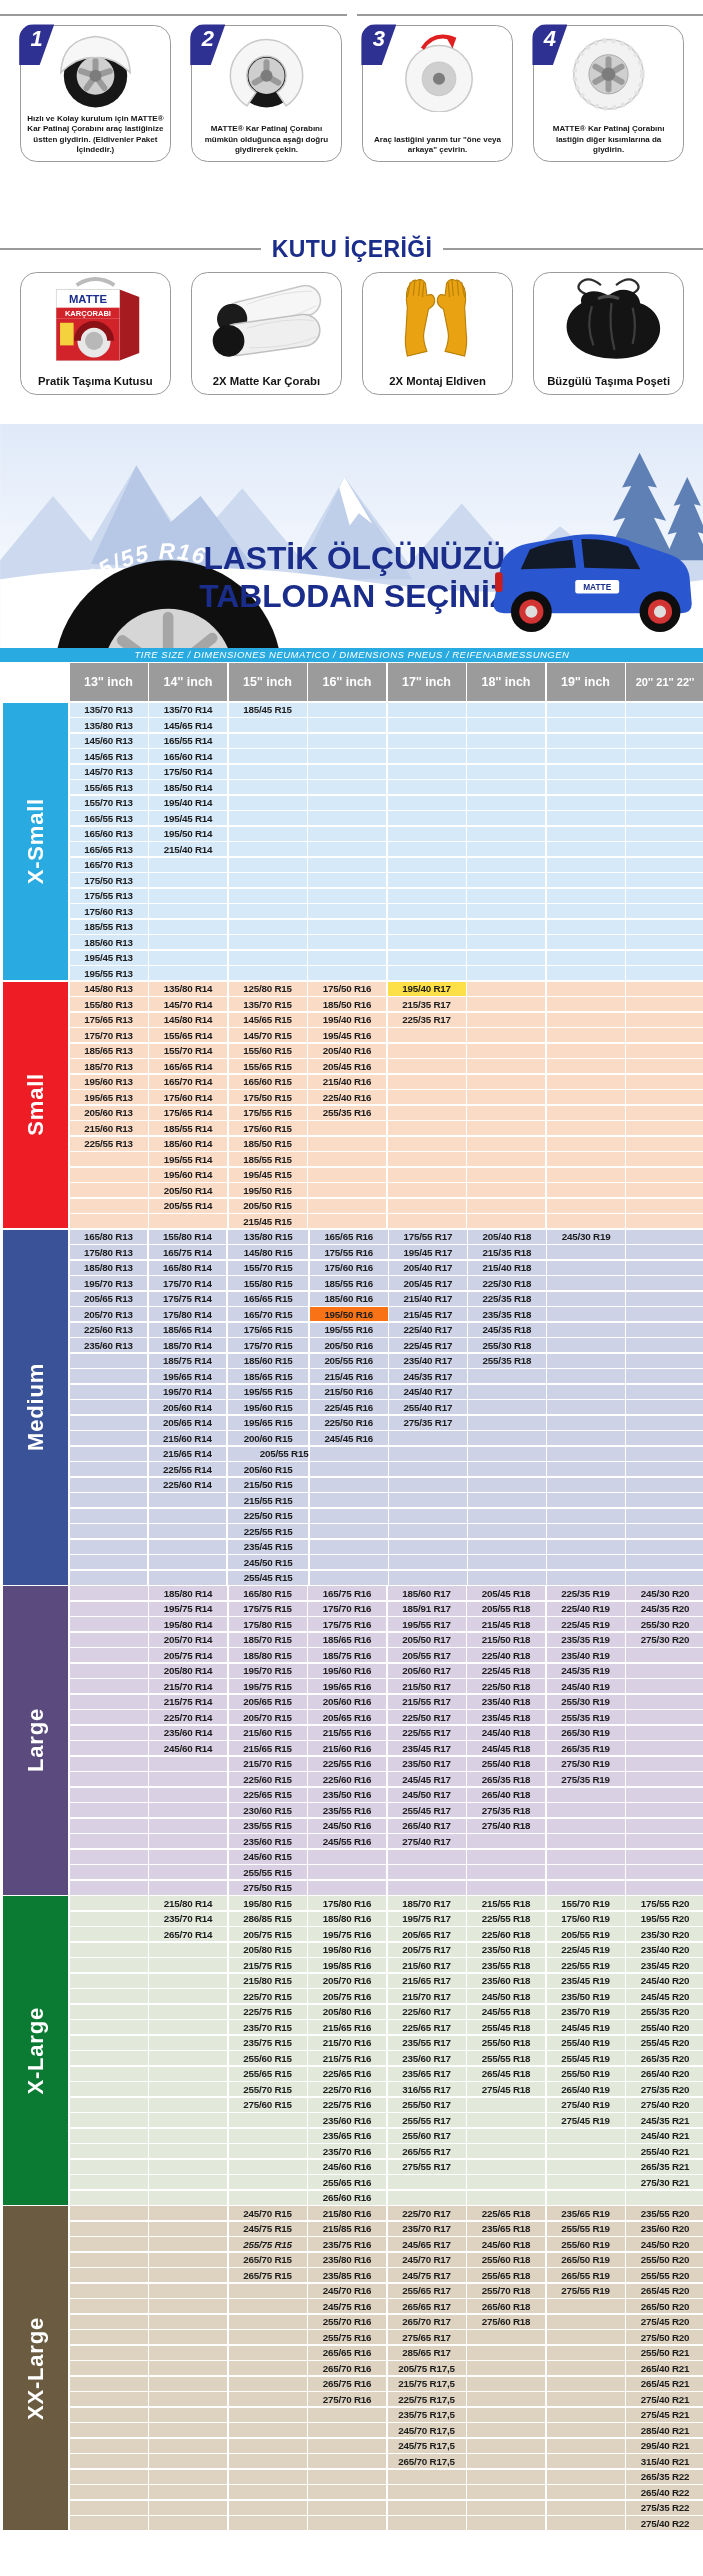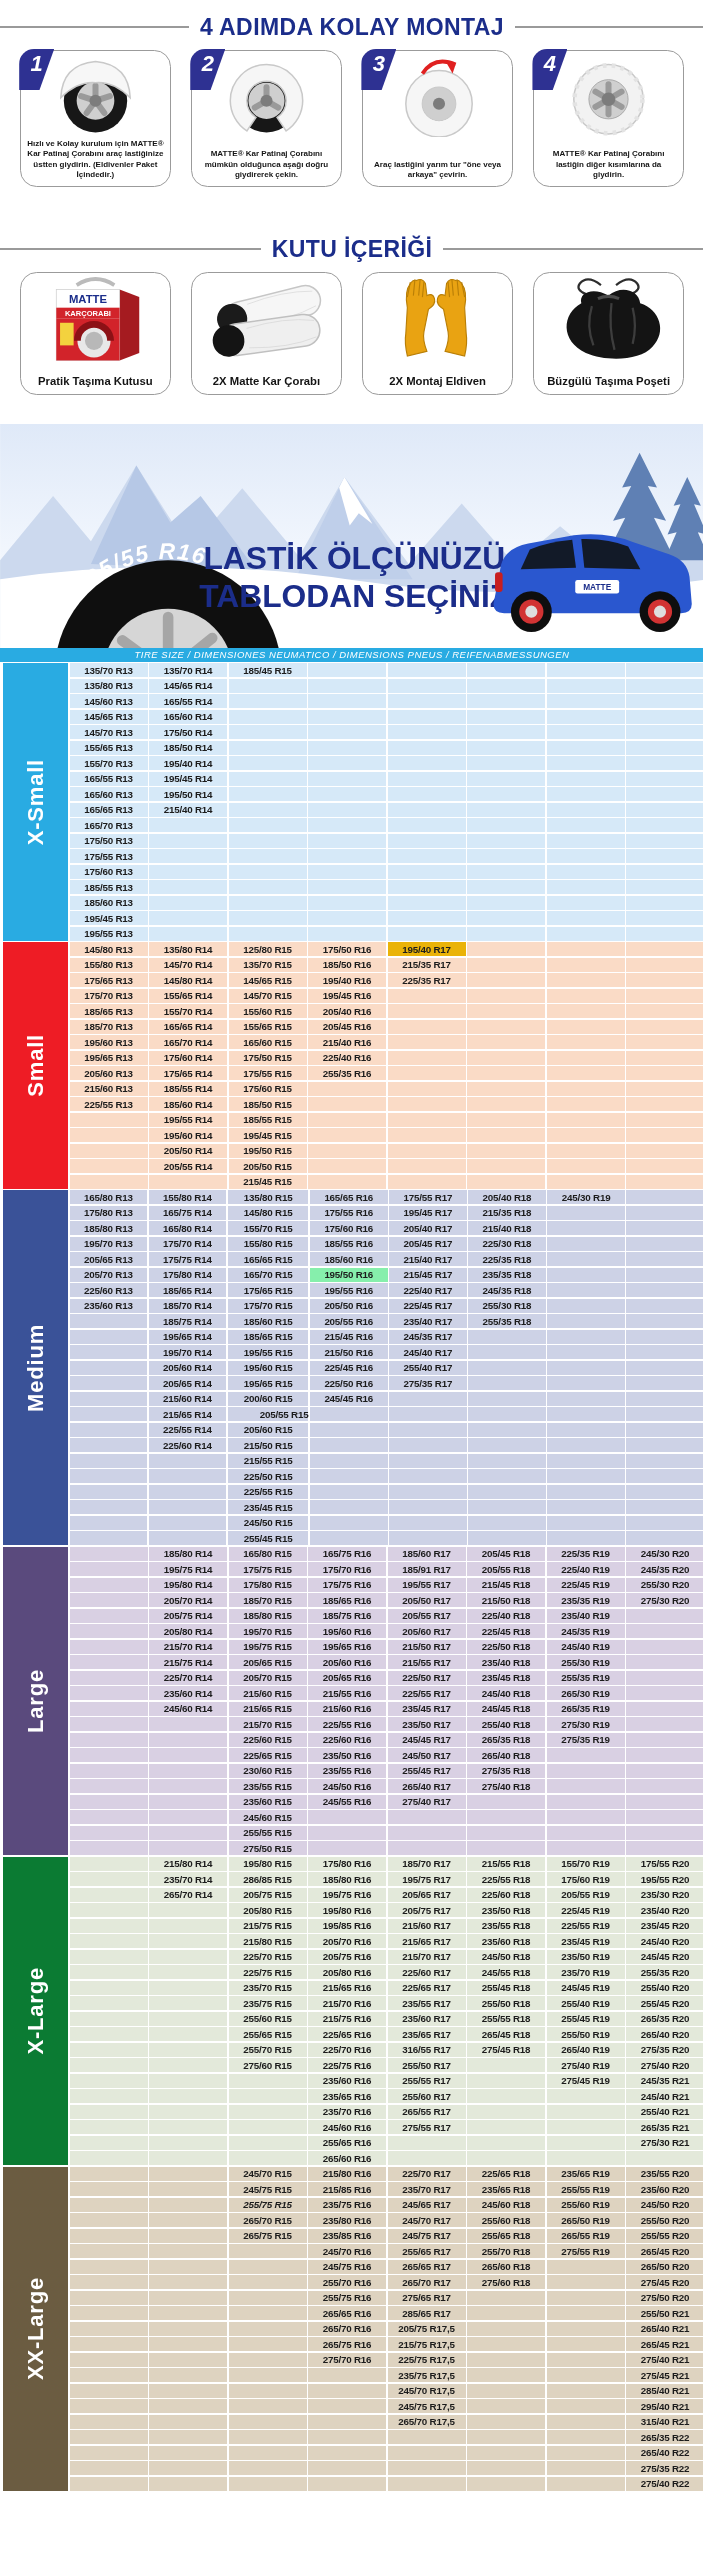--- a/index.html
+++ b/index.html
@@ -51,21 +51,20 @@
          color:#1c1c1c;letter-spacing:-0.2px;white-space:nowrap;}
 </style>
 </head>
 <body>
 
 <div class="page">
 
   <div class="install">
     <div class="sec-title-row">
       <div class="line"></div>
-      <div class="sec-title">4 ADIMDA KOLAY MONTAJ</div>
       <div class="line"></div>
     </div>
     <div class="cards">
 
       <div class="card">
         <div class="flag">1</div>
         <svg class="illus" width="91" height="83" viewBox="0 0 120 110">
           <circle cx="60" cy="62" r="42" fill="#171717"></circle>
           <circle cx="60" cy="62" r="25" fill="#cfcfcf"></circle>
           <g fill="#9a9a9a">
@@ -251,20 +250,31 @@
         <circle cx="872" cy="248" r="27" fill="#0e0e0e"></circle>
         <circle cx="872" cy="248" r="16" fill="#d23333"></circle>
         <circle cx="872" cy="248" r="8" fill="#dedede"></circle>
       </g>
     </svg>
   </div>
 
   <div class="bar-sub">TIRE SIZE  /  DIMENSIONES NEUMATICO  /  DIMENSIONS PNEUS  /  REIFENABMESSUNGEN</div>
 
   <div class="table-wrap">
+    <div class="col-headers">
+      <div class="col-spacer"></div>
+      <div class="col-h">13'' inch</div>
+      <div class="col-h">14'' inch</div>
+      <div class="col-h">15'' inch</div>
+      <div class="col-h">16'' inch</div>
+      <div class="col-h">17'' inch</div>
+      <div class="col-h">18'' inch</div>
+      <div class="col-h">19'' inch</div>
+      <div class="col-h last">20'' 21'' 22''</div>
+    </div>
     <div id="size-table-body">
         <div class="tsection">
           <div class="tlabel" style="background: rgb(41, 171, 226);">
             <span>X-Small</span>
           </div>
           <div class="tgrid">
             <div class="tcell" style="background: rgb(214, 233, 248);">135/70 R13</div>
             <div class="tcell" style="background: rgb(214, 233, 248);">135/70 R14</div>
             <div class="tcell" style="background: rgb(214, 233, 248);">185/45 R15</div>
             <div class="tcell" style="background: rgb(214, 233, 248);"></div>
@@ -412,21 +422,21 @@
         </div>
         <div class="tsection">
           <div class="tlabel" style="background: rgb(238, 28, 37);">
             <span>Small</span>
           </div>
           <div class="tgrid">
             <div class="tcell" style="background: rgb(250, 219, 198);">145/80 R13</div>
             <div class="tcell" style="background: rgb(250, 219, 198);">135/80 R14</div>
             <div class="tcell" style="background: rgb(250, 219, 198);">125/80 R15</div>
             <div class="tcell" style="background: rgb(250, 219, 198);">175/50 R16</div>
-            <div class="tcell" style="background: #eab308;">195/40 R17</div>
+            <div class="tcell" style="background: #fde047;">195/40 R17</div>
             <div class="tcell" style="background: rgb(250, 219, 198);"></div>
             <div class="tcell" style="background: rgb(250, 219, 198);"></div>
             <div class="tcell" style="background: rgb(250, 219, 198);"></div>
             <div class="tcell" style="background: rgb(250, 219, 198);">155/80 R13</div>
             <div class="tcell" style="background: rgb(250, 219, 198);">145/70 R14</div>
             <div class="tcell" style="background: rgb(250, 219, 198);">135/70 R15</div>
             <div class="tcell" style="background: rgb(250, 219, 198);">185/50 R16</div>
             <div class="tcell" style="background: rgb(250, 219, 198);">215/35 R17</div>
             <div class="tcell" style="background: rgb(250, 219, 198);"></div>
             <div class="tcell" style="background: rgb(250, 219, 198);"></div>
@@ -586,21 +596,21 @@
             <div class="tcell" style="background: rgb(205, 210, 230);">175/75 R14</div>
             <div class="tcell" style="background: rgb(205, 210, 230);">165/65 R15</div>
             <div class="tcell" style="background: rgb(205, 210, 230);">185/60 R16</div>
             <div class="tcell" style="background: rgb(205, 210, 230);">215/40 R17</div>
             <div class="tcell" style="background: rgb(205, 210, 230);">225/35 R18</div>
             <div class="tcell" style="background: rgb(205, 210, 230);"></div>
             <div class="tcell" style="background: rgb(205, 210, 230);"></div>
             <div class="tcell" style="background: rgb(205, 210, 230);">205/70 R13</div>
             <div class="tcell" style="background: rgb(205, 210, 230);">175/80 R14</div>
             <div class="tcell" style="background: rgb(205, 210, 230);">165/70 R15</div>
-            <div class="tcell" style="background: #86efac;">195/50 R16</div>
+            <div class="tcell" style="background: #f97316;">195/50 R16</div>
             <div class="tcell" style="background: rgb(205, 210, 230);">215/45 R17</div>
             <div class="tcell" style="background: rgb(205, 210, 230);">235/35 R18</div>
             <div class="tcell" style="background: rgb(205, 210, 230);"></div>
             <div class="tcell" style="background: rgb(205, 210, 230);"></div>
             <div class="tcell" style="background: rgb(205, 210, 230);">225/60 R13</div>
             <div class="tcell" style="background: rgb(205, 210, 230);">185/65 R14</div>
             <div class="tcell" style="background: rgb(205, 210, 230);">175/65 R15</div>
             <div class="tcell" style="background: rgb(205, 210, 230);">195/55 R16</div>
             <div class="tcell" style="background: rgb(205, 210, 230);">225/40 R17</div>
             <div class="tcell" style="background: rgb(205, 210, 230);">245/35 R18</div>

